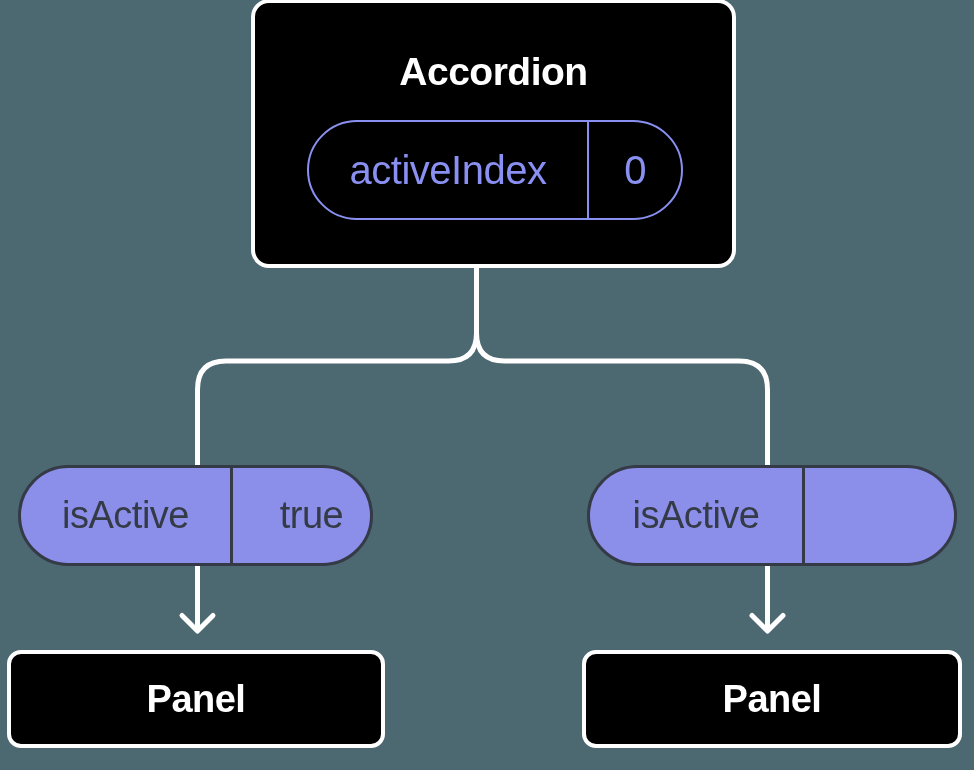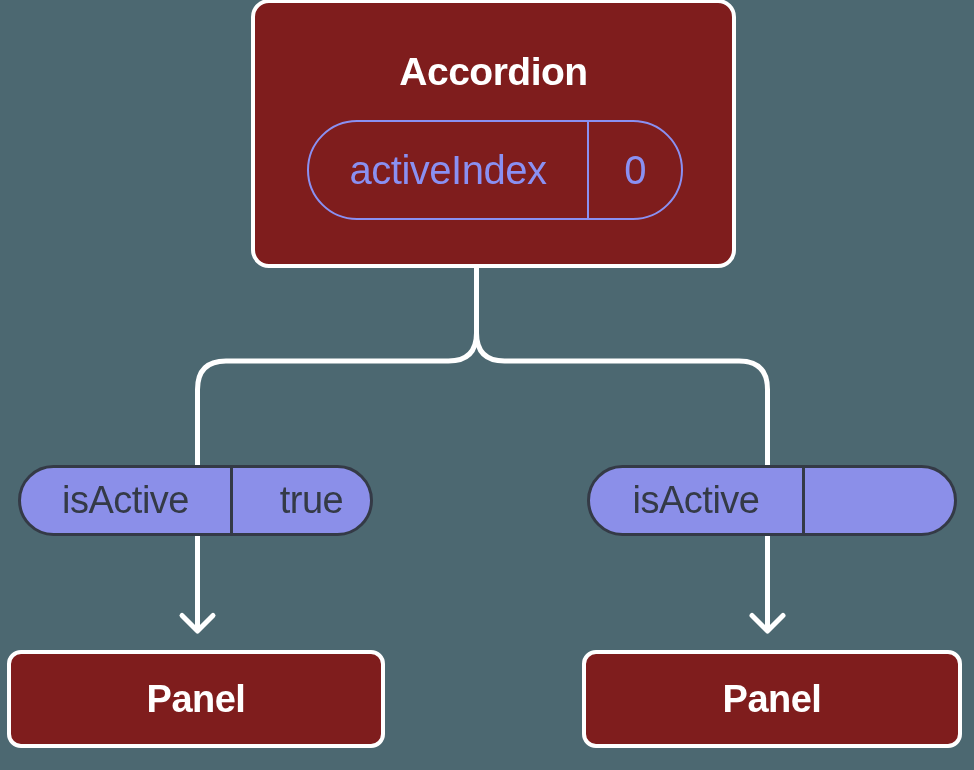--- a/index.html
+++ b/index.html
@@ -21,21 +21,21 @@
   svg.connectors path {
     fill: none;
     stroke: #ffffff;
     stroke-width: 5;
     stroke-linecap: round;
     stroke-linejoin: round;
   }
 
   .node {
     position: absolute;
-    background: #7f1d1d;
+    background: #000000;
     border: 4px solid #ffffff;
     box-sizing: border-box;
     z-index: 2;
   }
 
   .root-node {
     left: 251px; top: -1px;
     width: 485px; height: 269px;
     border-radius: 18px;
   }
@@ -69,21 +69,21 @@
     align-items: center;
     justify-content: center;
   }
   .state-pill .cell.name { width: 278px; }
   .state-pill .cell.value { flex: 1; }
   .state-pill .divider { width: 2px; background: #8a90f2; }
 
   .prop-pill {
     position: absolute;
     top: 465px;
-    height: 71px;
+    height: 101px;
     background: #8b8fe9;
     border: 3px solid #343a46;
     border-radius: 52px;
     box-sizing: border-box;
     display: flex;
     align-items: stretch;
     color: #343a46;
     font-size: 38px;
     letter-spacing: -0.5px;
     z-index: 2;

